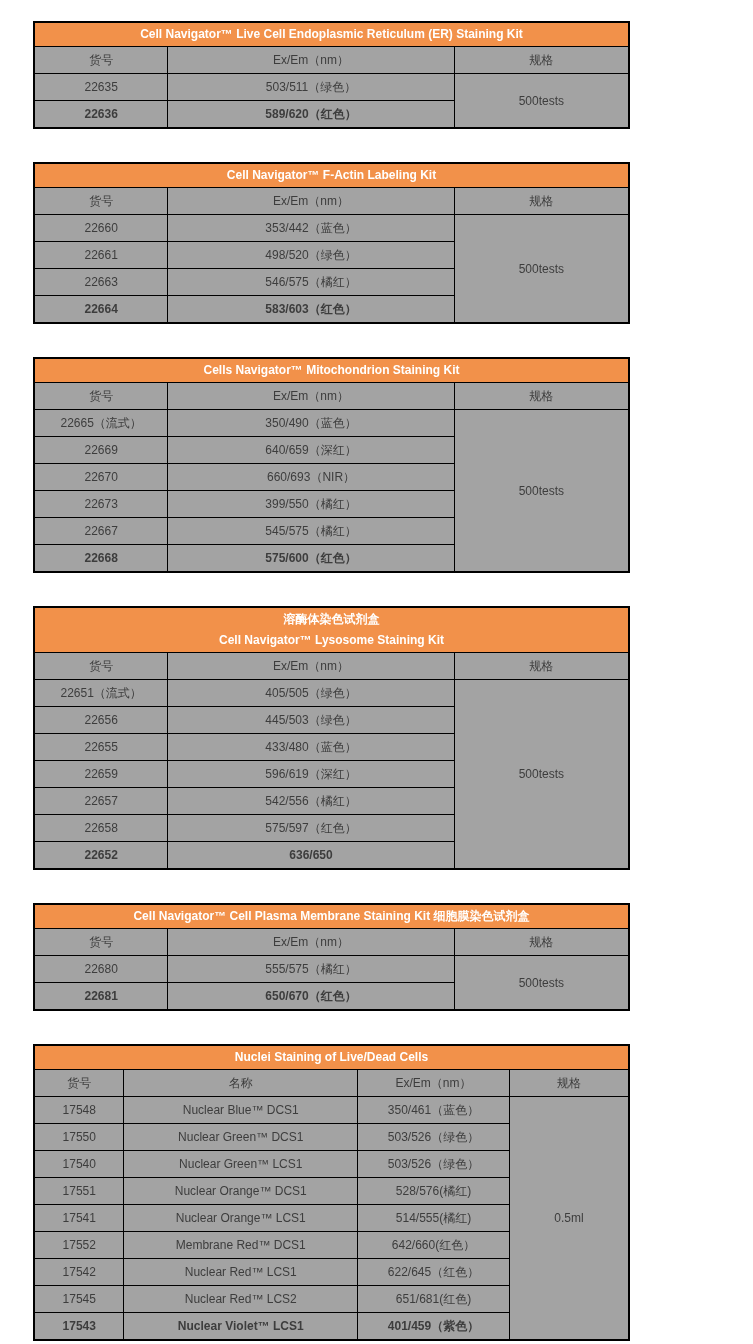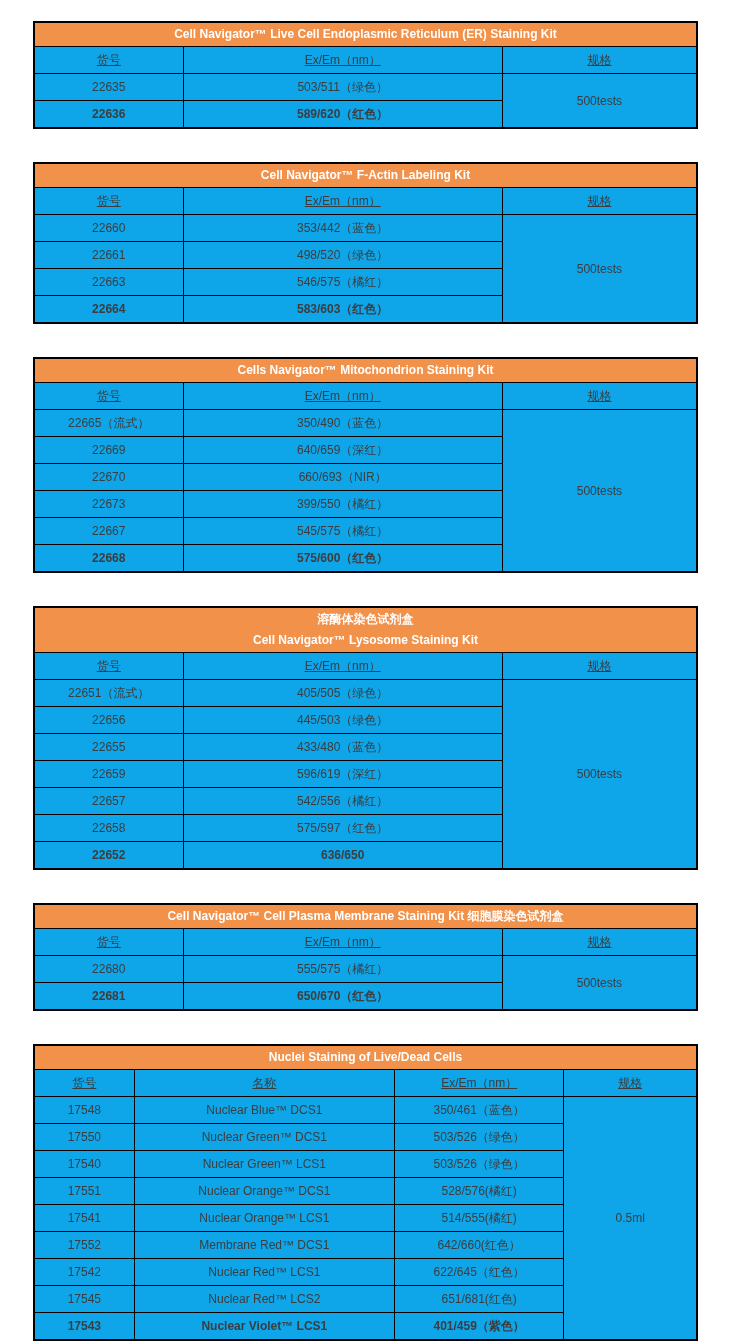--- a/index.html
+++ b/index.html
@@ -11,25 +11,25 @@
     width: 753px;
     height: 1344px;
     font-family: "Liberation Sans", sans-serif;
     color: #3d3d3d;
     overflow: hidden;
   }
   .page {
     padding: 21px 0 0 33px;
   }
   .tbl {
-    width: 665px;
+    width: 597px;
     border: 2px solid #000;
     margin-bottom: 33px;
     box-sizing: border-box;
-    background: #0ea5e9;
+    background: #a3a3a3;
   }
   .tbl-title {
     background: var(--accent, #f2914a);
     color: #ffffff;
     text-align: center;
     font-size: 12px;
     font-weight: 700;
     border-bottom: 1px solid #000;
     padding: 1px 0;
   }
@@ -46,21 +46,21 @@
     font-size: 12px;
     font-weight: 400;
     text-align: center;
     vertical-align: middle;
     height: 26px;
     padding: 0 2px;
     overflow: hidden;
     white-space: nowrap;
   }
   
-  thead tr th { border-top: none; text-decoration: underline; }
+  thead tr th { border-top: none; }
   tr > *:first-child { border-left: none; }
   tr > *:last-child { border-right: none; }
   tbody tr:last-child td { border-bottom: none; font-weight: bold; }
   td.spec-cell { border-bottom: none; border-right: none; }
 </style>
 </head>
 <body>
 
 <div class="page" id="page">
     <div class="tbl">

